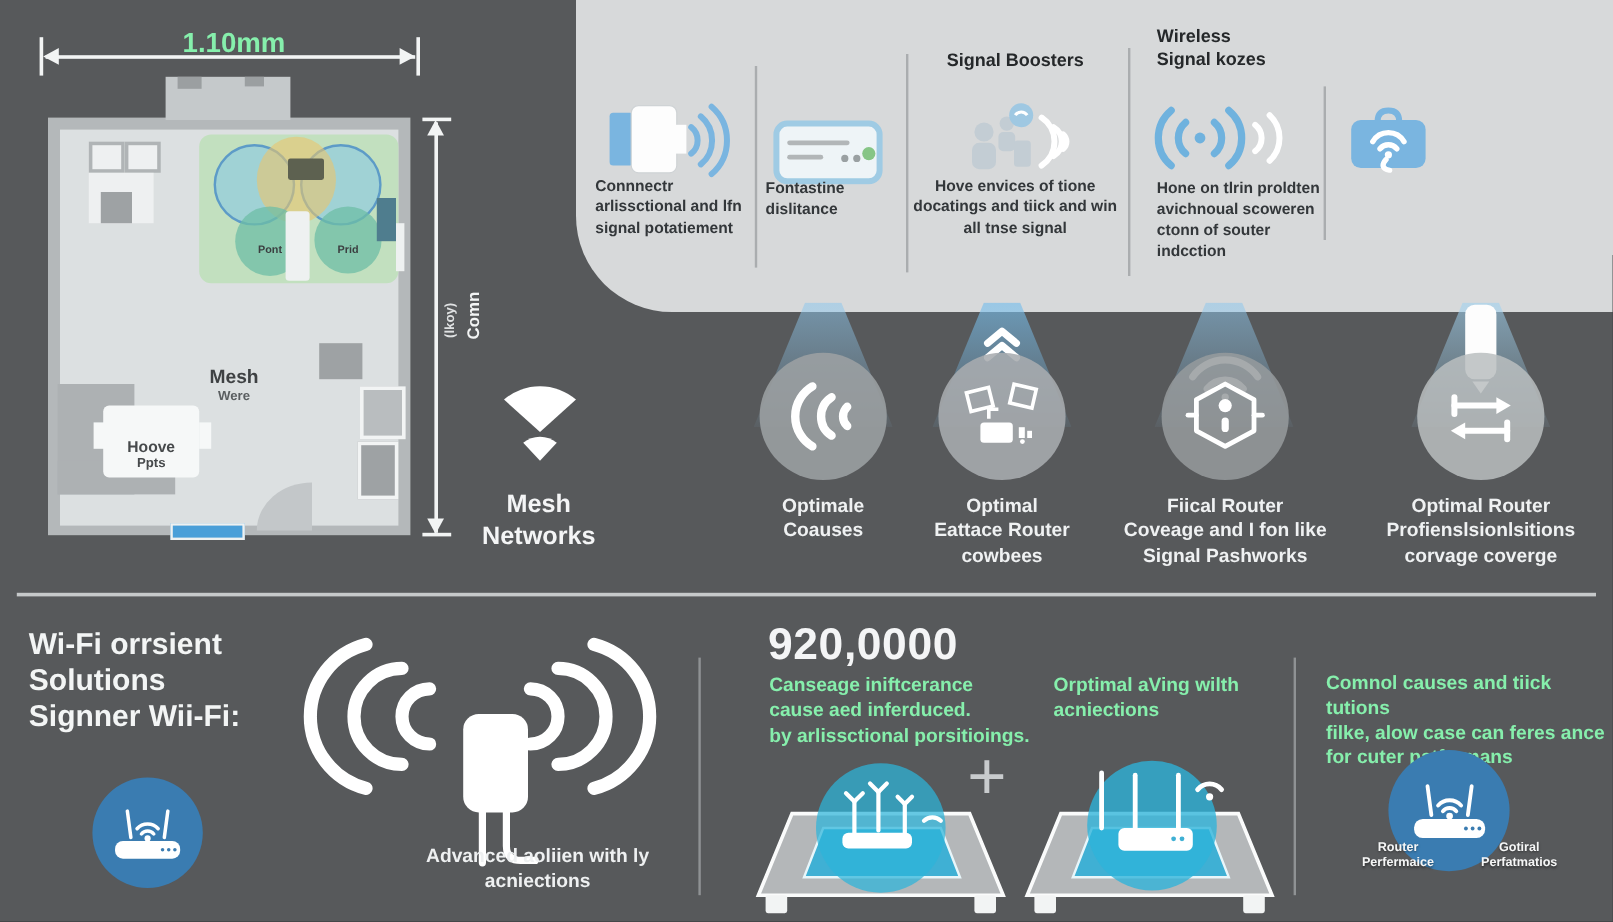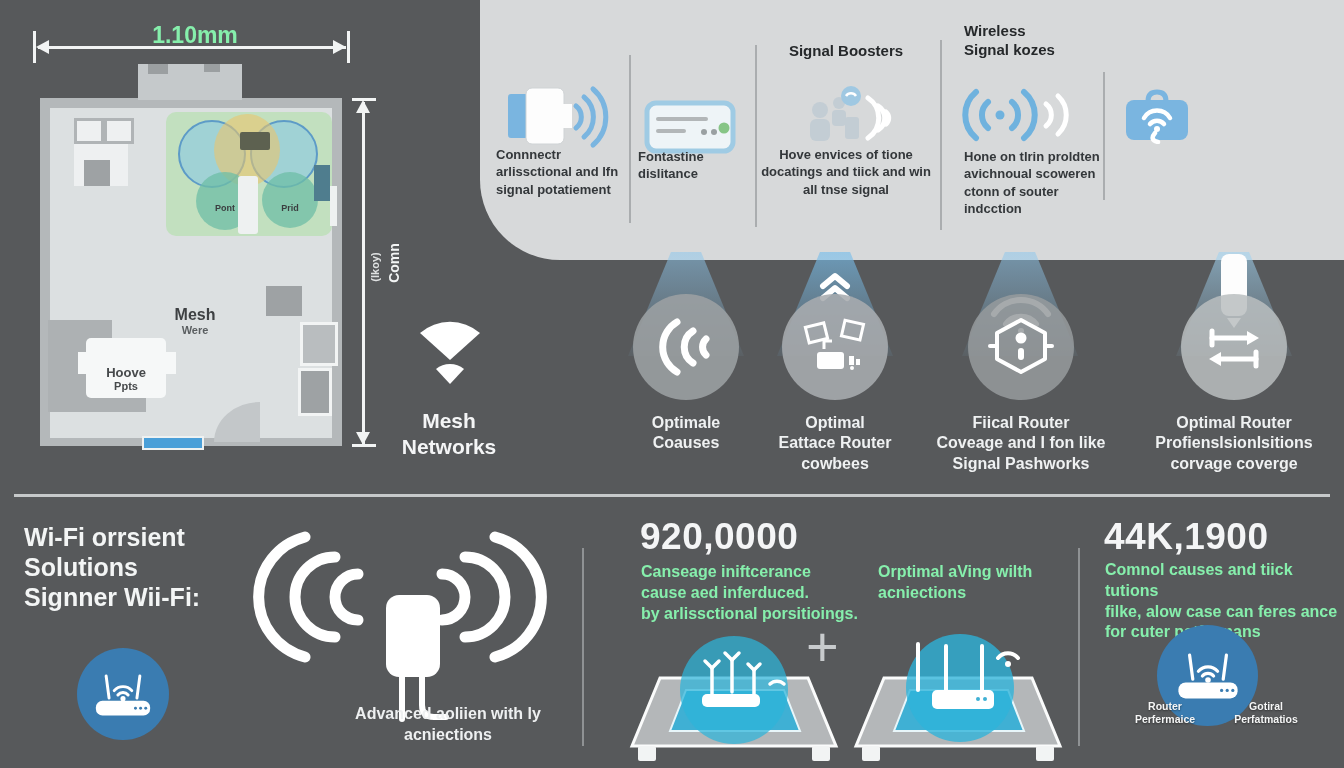--- a/index.html
+++ b/index.html
@@ -460,21 +460,20 @@
           <path d="M130 62 V18"></path>
         <path d="M146 30 a13 13 0 0 1 20 0"></path>
       </g>
       <circle cx="156" cy="36" r="3" fill="#fff"></circle>
       <rect x="80" y="62" width="62" height="19" rx="5" fill="#fff"></rect>
       <circle cx="126" cy="71" r="2" fill="#3fb0d4"></circle>
         <circle cx="133" cy="71" r="2" fill="#3fb0d4"></circle>
     </svg>
   </div>
 
-  <div class="abs statval" id="s3-val">44K,1900</div>
   <div class="abs statcap pre" id="s3-cap">Comnol causes and tiick tutions
 filke, alow case can feres ance
 for cuter patfermans</div>
 
   <div class="abs bluecircle" id="b-circle2">
     <svg width="72" height="54" viewBox="0 0 90 64">
       <g stroke="#fff" stroke-width="4" stroke-linecap="round" fill="none">
         <path d="M26 36 L22 6"></path>
           <path d="M64 36 L68 6"></path>
         <path d="M33 26 A16 16 0 0 1 57 26"></path>

